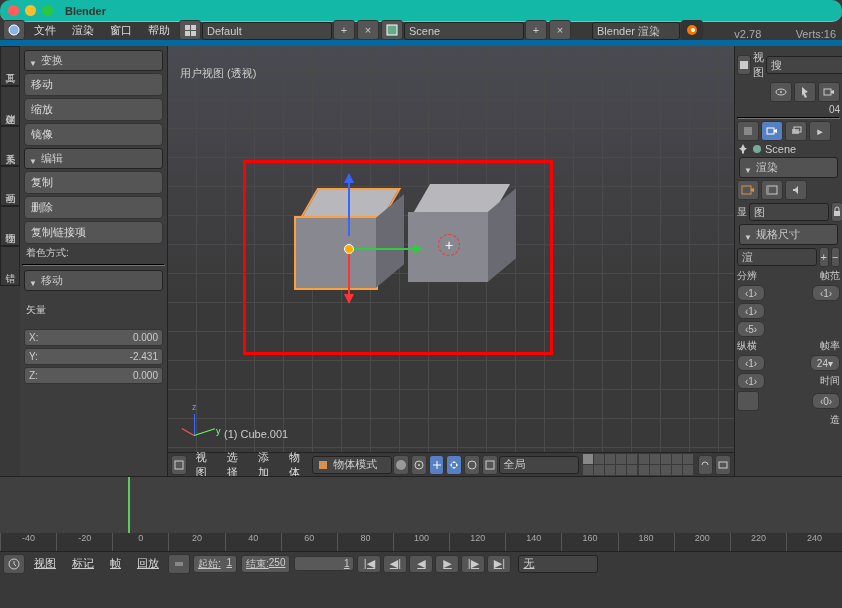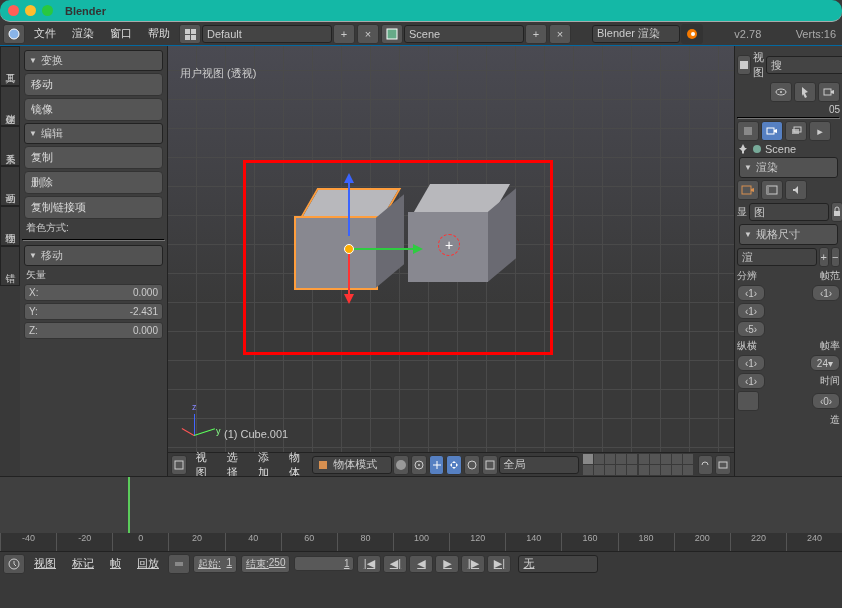--- a/index.html
+++ b/index.html
@@ -2,31 +2,31 @@
 <html><head>
 <meta charset="utf-8">
 <style>
 * { box-sizing: border-box; margin: 0; padding: 0; font-family: Arial, sans-serif; }
 body { background: #393939; color: #ccc; font-size: 11px; overflow: hidden; width: 842px; height: 608px; }
 .titlebar { background: #14b8a6; height: 22px; display: flex; align-items: center; padding: 0 8px; border-bottom: 1px solid #aaa; border-radius: 10px; }
 .traffic { display: flex; gap: 6px; margin-right: 12px; }
 .traffic span { width: 11px; height: 11px; border-radius: 50%; display: inline-block; }
 .tr-red { background: #ff5f57; } .tr-yel { background: #ffbd2e; } .tr-grn { background: #28c840; }
 .titlebar .title { color: #333; font-weight: bold; }
-.topbar { background: #393939; height: 24px; display: flex; align-items: center; border-bottom: 1px solid #0369a1; padding: 0 2px; }
+.topbar { background: #393939; height: 24px; display: flex; align-items: flex-end; border-bottom: 6px solid #0369a1; padding: 0 2px; }
 .icon-btn { width: 22px; height: 20px; background: #555; border: 1px solid #333; border-radius: 3px; display: flex; align-items: center; justify-content: center; margin: 0 1px; }
 .menu-item { padding: 2px 8px; color: #ddd; cursor: pointer; }
 .dropdown-field { background: #444; border: 1px solid #222; border-radius: 3px; height: 18px; padding: 0 4px; display: flex; align-items: center; min-width: 80px; color: #ccc; }
 .version { color: #aaa; margin-left: auto; padding: 0 4px; }
 .main { display: flex; height: 430px; }
 .left-panel { width: 168px; background: #3d3d3d; border-right: 1px solid #222; display: flex; }
 .left-tabs { width: 20px; background: #393939; display: flex; flex-direction: column; }
 .left-tab { height: 40px; writing-mode: vertical-rl; text-align: center; padding: 4px 2px; border: 1px solid #222; font-size: 10px; }
 .left-content { flex: 1; padding: 2px; overflow: hidden; }
-.panel-header { background: #525252; border: 1px solid #222; border-radius: 3px; padding: 2px 4px; margin: 2px; display: flex; align-items: center; }
+.panel-header { background: #525252; border: 1px solid #222; border-radius: 3px; padding: 2px 4px; margin: 2px; display: flex; align-items: flex-end; }
 .panel-header::before { content: "▼"; font-size: 8px; margin-right: 4px; }
 .panel-btn { background: #555; border: 1px solid #333; border-radius: 4px; padding: 3px 6px; margin: 2px; display: block; text-align: left; color: #ddd; }
 .dropdown-btn { background: #333; border: 1px solid #222; border-radius: 3px; padding: 2px 4px; margin: 2px; display: flex; align-items: center; }
 .num-field { background: #595959; border: 1px solid #333; border-radius: 3px; padding: 2px 4px; margin: 2px; display: flex; justify-content: space-between; font-size: 10px; }
 .viewport { flex: 1; background: #393939; position: relative; overflow: hidden; }
 .vp-label { position: absolute; top: 20px; left: 12px; color: #ccc; }
 .vp-object { position: absolute; bottom: 36px; left: 56px; color: #ccc; }
 .grid-bg { position: absolute; inset: 0; background:
   repeating-linear-gradient(0deg, transparent, transparent 28px, #4a4a4a 28px, #4a4a4a 29px),
   repeating-linear-gradient(90deg, transparent, transparent 28px, #4a4a4a 28px, #4a4a4a 29px),
@@ -139,33 +139,34 @@
       <div class="left-tab">关系</div>
       <div class="left-tab">动画</div>
       <div class="left-tab">物理</div>
       <div class="left-tab">错</div>
     </div>
     <div class="left-content">
       <div class="panel-header">
           <span>变换</span>
         </div>
       <div class="panel-btn">移动</div>
+      <div class="panel-btn">缩放</div>
       <div class="panel-btn">镜像</div>
       <div class="panel-header">
           <span>编辑</span>
         </div>
       <div class="panel-btn">复制</div>
       <div class="panel-btn">删除</div>
       <div class="panel-btn">复制链接项</div>
       <div class="small-txt" style="margin:2px 4px">着色方式:</div>
       <hr style="border-color:#222;margin:4px 0">
       <div class="panel-header">
           <span>移动</span>
         </div>
-      <div class="small-txt" style="margin:2px 4px">矢量</div>
+      <div class="small-txt" style="margin:12px 4px">矢量</div>
       <div class="num-field">
           <span>X:</span>
           <span>0.000</span>
         </div>
       <div class="num-field">
           <span>Y:</span>
           <span>-2.431</span>
         </div>
       <div class="num-field">
           <span>Z:</span>
@@ -316,21 +317,21 @@
           </svg>
         </div>
       <div class="right-icon">
           <svg width="12" height="10">
             <rect x="1" y="2" width="7" height="6" fill="none" stroke="#ccc"></rect>
             <path d="M8 4l3-1v4l-3-1z" fill="#ccc"></path>
           </svg>
         </div>
     </div>
     <div class="right-row" style="justify-content:flex-end">
-      <span class="small-txt">05</span>
+      <span class="small-txt">04</span>
     </div>
     <hr style="border-color:#222;margin:2px 0">
     <div class="right-row">
       <div class="right-icon">
           <svg width="12" height="12">
             <rect x="2" y="2" width="8" height="8" fill="#888"></rect>
           </svg>
         </div>
       <div class="right-icon active">
           <svg width="12" height="10">

